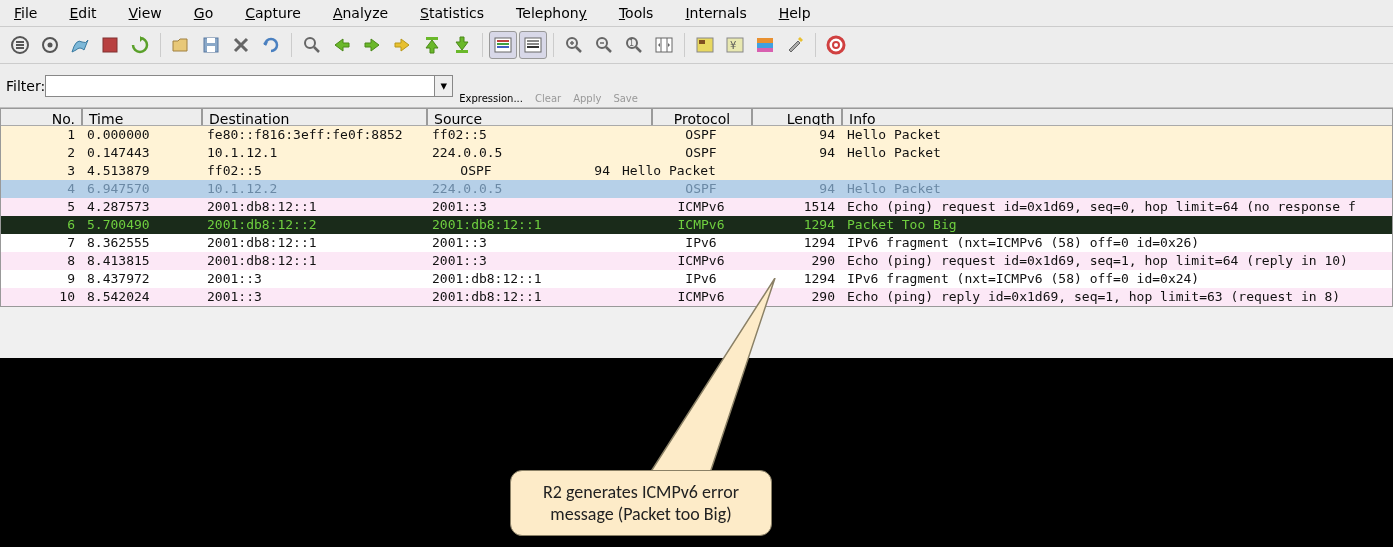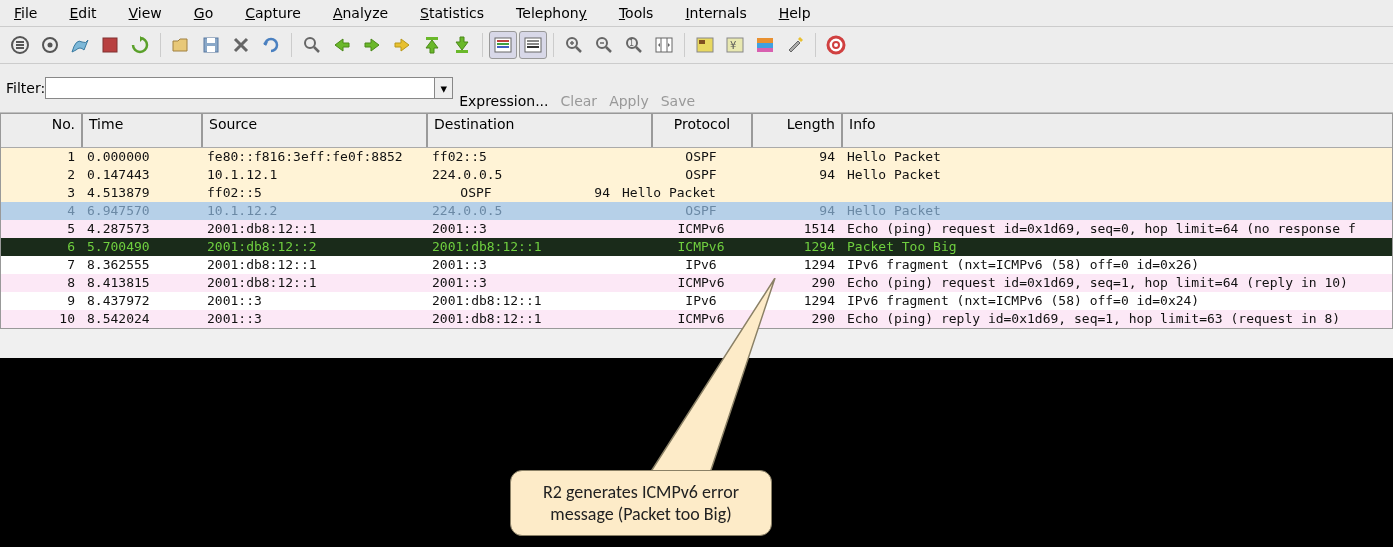--- a/index.html
+++ b/index.html
@@ -56,32 +56,32 @@
     height: 22px;
     border: 1px solid #888;
     background: white;
     padding: 0 4px;
   }
   .filter-dd {
     width: 18px; height: 22px;
     display:flex; align-items:center; justify-content:center;
     border:1px solid #888; border-left:none; background:#eee; cursor:pointer;
   }
-  .filterbar .link { cursor: pointer; font-size: 14px; padding: 0 6px; margin-top: 26px; }
+  .filterbar .link { cursor: pointer; font-size: 10px; padding: 0 6px; margin-top: 26px; }
   .filterbar .link.disabled { color: #999; cursor: default; }
   .table-wrap {
     background: white;
     border: 1px solid #999;
     margin: 0;
   }
   .thead {
     display: flex;
     background: #ededed;
     border-bottom: 1px solid #aaa;
-    height: 34px;
+    height: 17px;
   }
   .thead .col {
     padding: 2px 6px;
     border-left: 2px solid #9a9a9a;
     font-size: 14px;
     overflow: hidden;
     white-space: nowrap;
   }
   .thead .col:first-child { border-left: none; }
   .trow {
@@ -387,22 +387,22 @@
   <span class="link">Expression...</span>
   <span class="link disabled">Clear</span>
   <span class="link disabled">Apply</span>
   <span class="link disabled">Save</span>
 </div>
 
 <div class="table-wrap">
   <div class="thead">
     <div class="col c-no">No.</div>
     <div class="col c-time">Time</div>
+    <div class="col c-dst">Destination</div>
     <div class="col c-src">Source</div>
-    <div class="col c-dst">Destination</div>
     <div class="col c-proto">Protocol</div>
     <div class="col c-len">Length</div>
     <div class="col c-info">Info</div>
   </div>
   <div id="tbody">
       <div class="trow row-ospf">
         <div class="cell c-no">1</div>
         <div class="cell c-time">0.000000</div>
         <div class="cell c-src">fe80::f816:3eff:fe0f:8852</div>
         <div class="cell c-dst">ff02::5</div>

